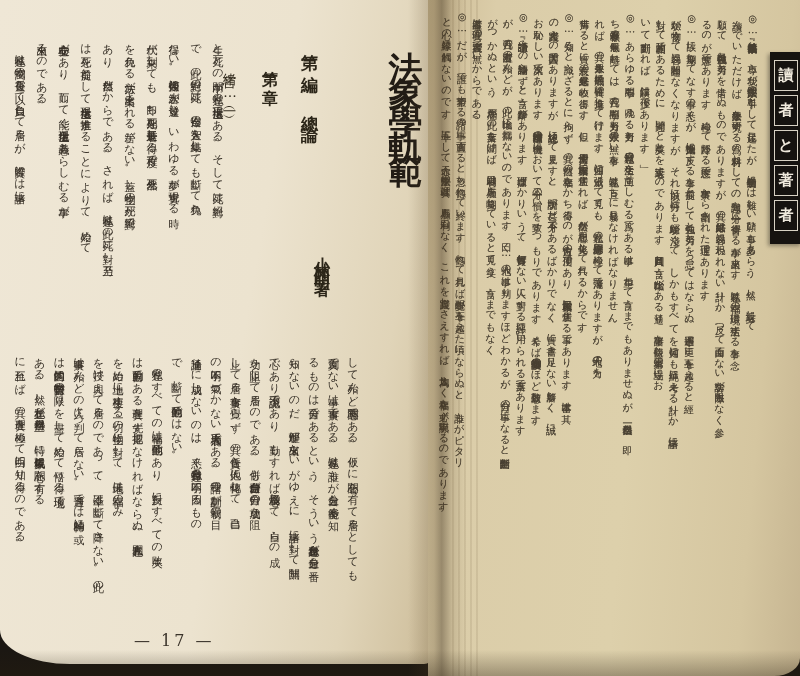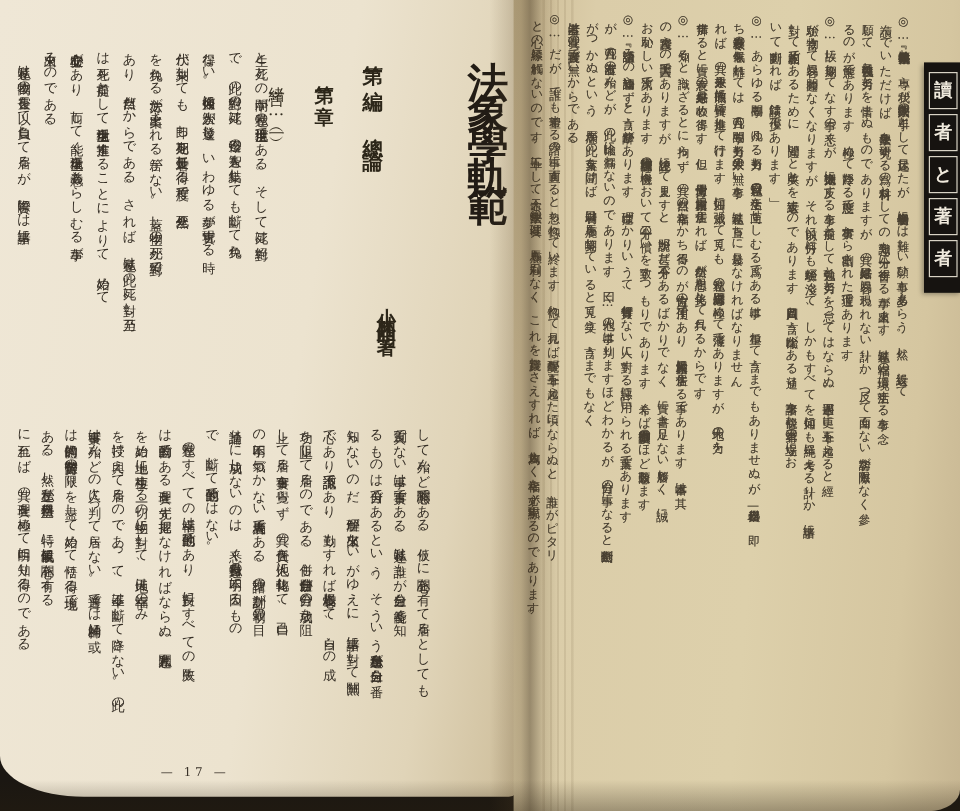--- a/index.html
+++ b/index.html
@@ -75,21 +75,21 @@
     font-size:16px;color:#2c2619;letter-spacing:6px;font-weight:bold;
   }
   .block{position:absolute;color:#362f26;}
   .block .col{text-align:start;}
   .upper-block{top:36px;left:6px;width:222px;height:308px;font-size:11px;}
   .upper-block .col{line-height:2.0;}
   .lower-block{top:350px;left:4px;width:358px;height:308px;font-size:11px;}
   .lower-block .col{line-height:1.78;}
   .pagenum{
     position:absolute;bottom:14px;left:134px;
-    font-size:10px;color:#3a332a;letter-spacing:3px;
+    font-size:16px;color:#3a332a;letter-spacing:3px;
   }
 
   
   .rcols{
     position:absolute;top:12px;right:42px;width:324px;height:652px;
     font-size:10px;color:#494032;
     transform:rotate(.4deg);
     text-shadow:0 0 .5px rgba(73,64,50,.55);
   }
   .rcols .col{line-height:1.53;}

